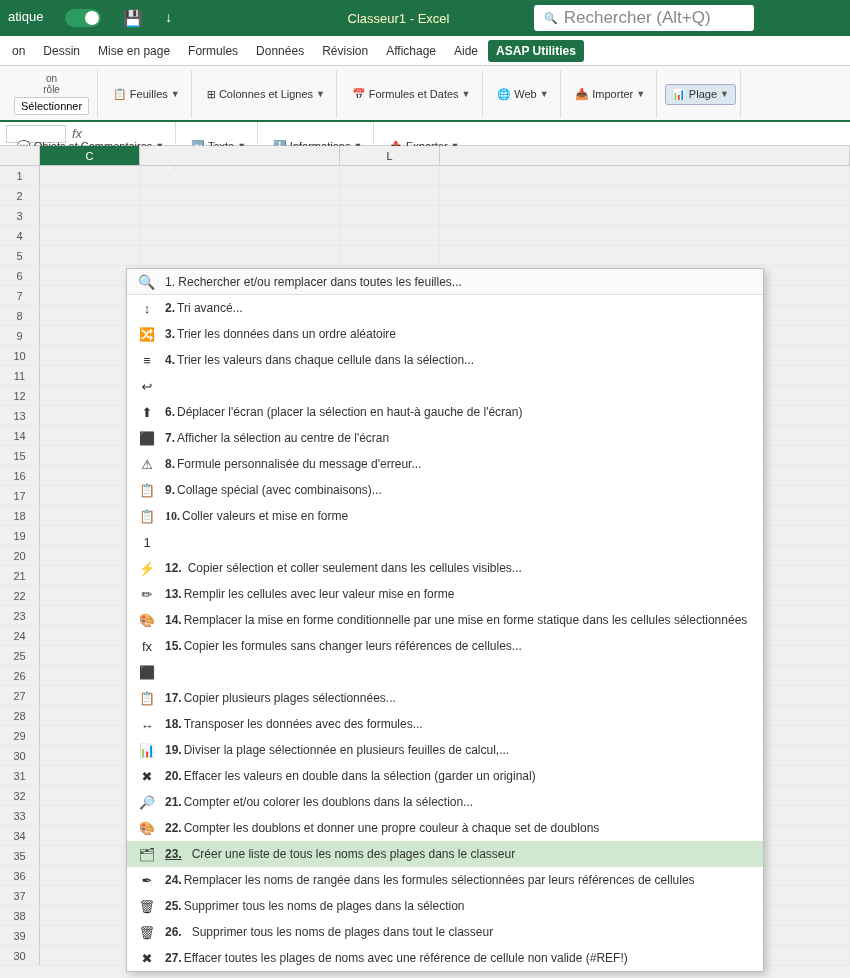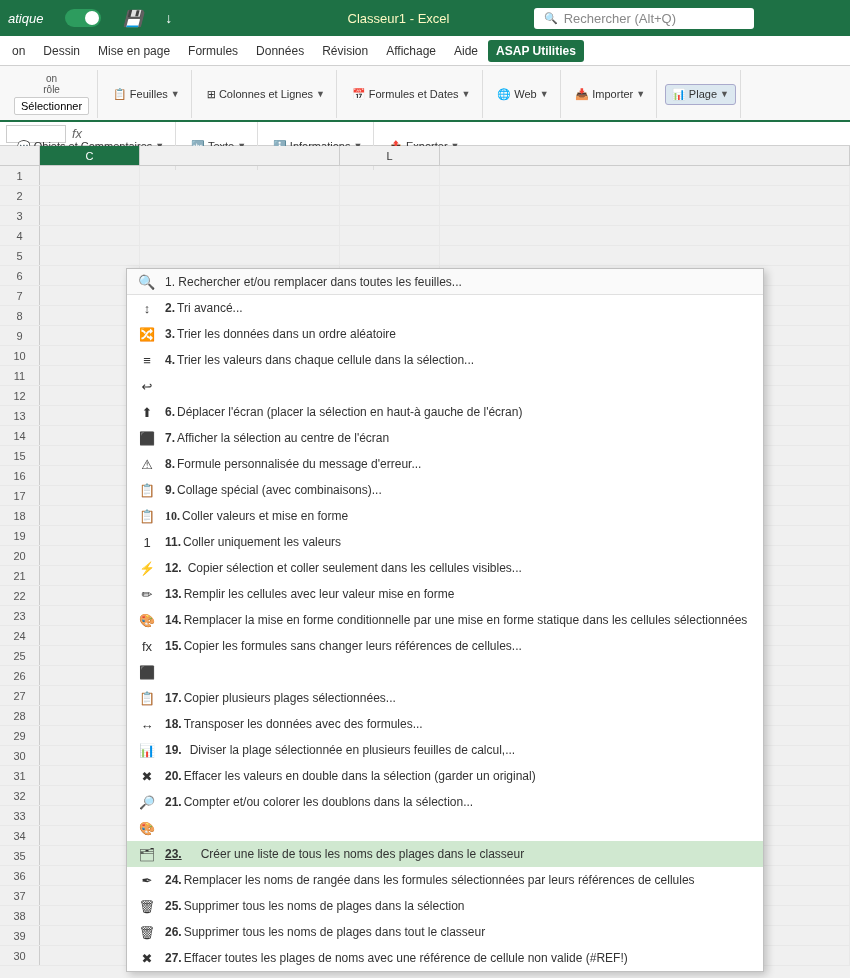--- a/index.html
+++ b/index.html
@@ -8,21 +8,21 @@
     
     .title-bar {
       background: #1e7145;
       color: white;
       display: flex;
       align-items: center;
       height: 36px;
       padding: 0 8px;
       gap: 8px;
     }
-    .title-bar-left { display: flex; align-items: center; gap: 22px; color: white; font-size: 12px; flex: 1; font-style: italic; }
+    .title-bar-left { display: flex; gap: 22px; color: white; font-size: 12px; flex: 1; }
     .toggle-btn { background: #2d9c5e; border: none; border-radius: 10px; width: 36px; height: 18px; cursor: pointer; position: relative; display: inline-block; }
     .toggle-btn::after { content: ''; position: absolute; right: 2px; top: 2px; width: 14px; height: 14px; background: white; border-radius: 50%; }
     .save-icon { color: white; font-size: 16px; cursor: pointer; }
     .search-bar { background: white; border-radius: 3px; display: flex; align-items: center; padding: 3px 10px; gap: 6px; width: 220px; color: #555; font-size: 12px; }
     .search-bar span { color: #888; font-size: 11px; }
 
     
     .menu-bar {
       background: white;
       border-bottom: 1px solid #d0d0d0;
@@ -144,21 +144,21 @@
     <span style="font-size:13px;">atique</span>
     <div class="toggle-btn"></div>
     <span class="save-icon">💾</span>
     <span style="color:white;font-size:14px;">↓</span>
   </div>
   <div style="flex:1; text-align:center;">
     <span style="color:#fef9c3;font-size:13px;">Classeur1 - Excel</span>
   </div>
   <div class="search-bar">
     <span>🔍</span>
-    <span style="color:#888;font-size:13px;">Rechercher (Alt+Q)</span>
+    <span style="color:#888;font-size:17px;">Rechercher (Alt+Q)</span>
   </div>
   <div style="width:80px;"></div>
 </div>
 
 <div class="menu-bar">
   <div class="menu-item">on</div>
   <div class="menu-item">Dessin</div>
   <div class="menu-item">Mise en page</div>
   <div class="menu-item">Formules</div>
   <div class="menu-item">Données</div>
@@ -595,21 +595,20 @@
         <div class="dropdown-item">
           <div class="item-icon" style="font-size: 13px;">📋</div>
           <div class="item-text"><strong style="margin-right:2px;">9.</strong>Collage spécial (avec combinaisons)...</div>
         </div>
         <div class="dropdown-item">
           <div class="item-icon" style="font-size: 13px;">📋</div>
           <div class="item-text"><strong style="margin-right:2px;font-family:Liberation Serif, serif;">10.</strong>Coller valeurs et mise en forme</div>
         </div>
         <div class="dropdown-item">
           <div class="item-icon" style="font-size: 13px;">1</div>
-          <div class="item-text"><strong style="margin-right:2px;">11.</strong>Coller uniquement les valeurs</div>
         </div>
         <div class="dropdown-item">
           <div class="item-icon" style="font-size: 13px;">⚡</div>
           <div class="item-text"><strong style="margin-right:6px;">12.</strong>Copier sélection et coller seulement dans les cellules visibles...</div>
         </div>
         <div class="dropdown-item">
           <div class="item-icon" style="font-size: 13px;">✏</div>
           <div class="item-text"><strong style="margin-right:2px;">13.</strong>Remplir les cellules avec leur valeur mise en forme</div>
         </div>
         <div class="dropdown-item">
@@ -626,48 +625,49 @@
         <div class="dropdown-item">
           <div class="item-icon" style="font-size: 13px;">📋</div>
           <div class="item-text"><strong style="margin-right:2px;">17.</strong>Copier plusieurs plages sélectionnées...</div>
         </div>
         <div class="dropdown-item">
           <div class="item-icon" style="font-size: 13px;">↔</div>
           <div class="item-text"><strong style="margin-right:2px;">18.</strong>Transposer les données avec des formules...</div>
         </div>
         <div class="dropdown-item">
           <div class="item-icon" style="font-size: 13px;">📊</div>
-          <div class="item-text"><strong style="margin-right:8px;">19.</strong>Diviser la plage sélectionnée en plusieurs feuilles de calcul,...</div>
+          <div class="item-text"><strong style="margin-right:2px;">19.</strong>Diviser la plage sélectionnée en plusieurs feuilles de calcul,...</div>
         </div>
         <div class="dropdown-item">
           <div class="item-icon" style="font-size: 13px;">✖</div>
           <div class="item-text"><strong style="margin-right:2px;">20.</strong>Effacer les valeurs en double dans la sélection (garder un original)</div>
         </div>
         <div class="dropdown-item">
           <div class="item-icon" style="font-size: 13px;">🔎</div>
           <div class="item-text"><strong style="margin-right:2px;">21.</strong>Compter et/ou colorer les doublons dans la sélection...</div>
         </div>
         <div class="dropdown-item">
           <div class="item-icon" style="font-size: 13px;">🎨</div>
+          <div class="item-text"><strong style="margin-right:2px;">22.</strong>Compter les doublons et donner une propre couleur à chaque set de doublons</div>
         </div>
         <div class="dropdown-item highlighted" style="background: rgb(208, 232, 208);">
           <div class="item-icon" style="font-size: 13px;">🗂</div>
-          <div class="item-text"><strong style="margin-right:19px;text-decoration:underline;">23.</strong>Créer une liste de tous les noms des plages dans le classeur</div>
+          <div class="item-text"><strong style="margin-right:10px;text-decoration:underline;">23.</strong>Créer une liste de tous les noms des plages dans le classeur</div>
         </div>
         <div class="dropdown-item">
           <div class="item-icon" style="font-size: 13px;">✒</div>
           <div class="item-text"><strong style="margin-right:2px;">24.</strong>Remplacer les noms de rangée dans les formules sélectionnées par leurs références de cellules</div>
         </div>
         <div class="dropdown-item">
           <div class="item-icon" style="font-size: 13px;">🗑</div>
           <div class="item-text"><strong style="margin-right:2px;">25.</strong>Supprimer tous les noms de plages dans la sélection</div>
         </div>
         <div class="dropdown-item">
           <div class="item-icon" style="font-size: 13px;">🗑</div>
-          <div class="item-text"><strong style="margin-right:2px;">26.</strong>Supprimer tous les noms de plages dans tout le classeur</div>
+          <div class="item-text"><strong style="margin-right:10px;">26.</strong>Supprimer tous les noms de plages dans tout le classeur</div>
         </div>
         <div class="dropdown-item">
           <div class="item-icon" style="font-size: 13px;">✖</div>
           <div class="item-text"><strong style="margin-right:2px;">27.</strong>Effacer toutes les plages de noms avec une référence de cellule non valide (#REF!)</div>
         </div>
       </div>
   </div>
 </div>
 
 </body></html>

